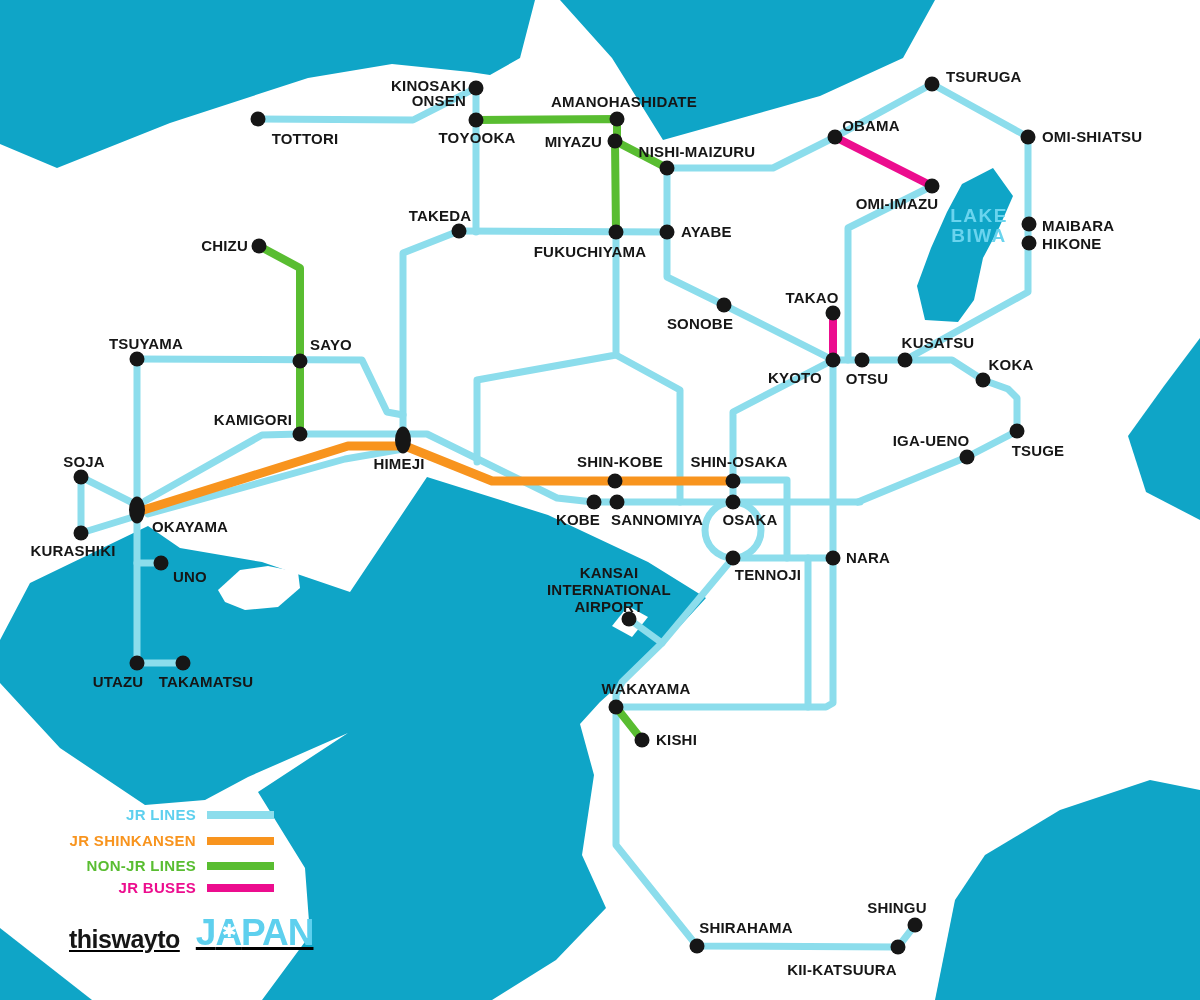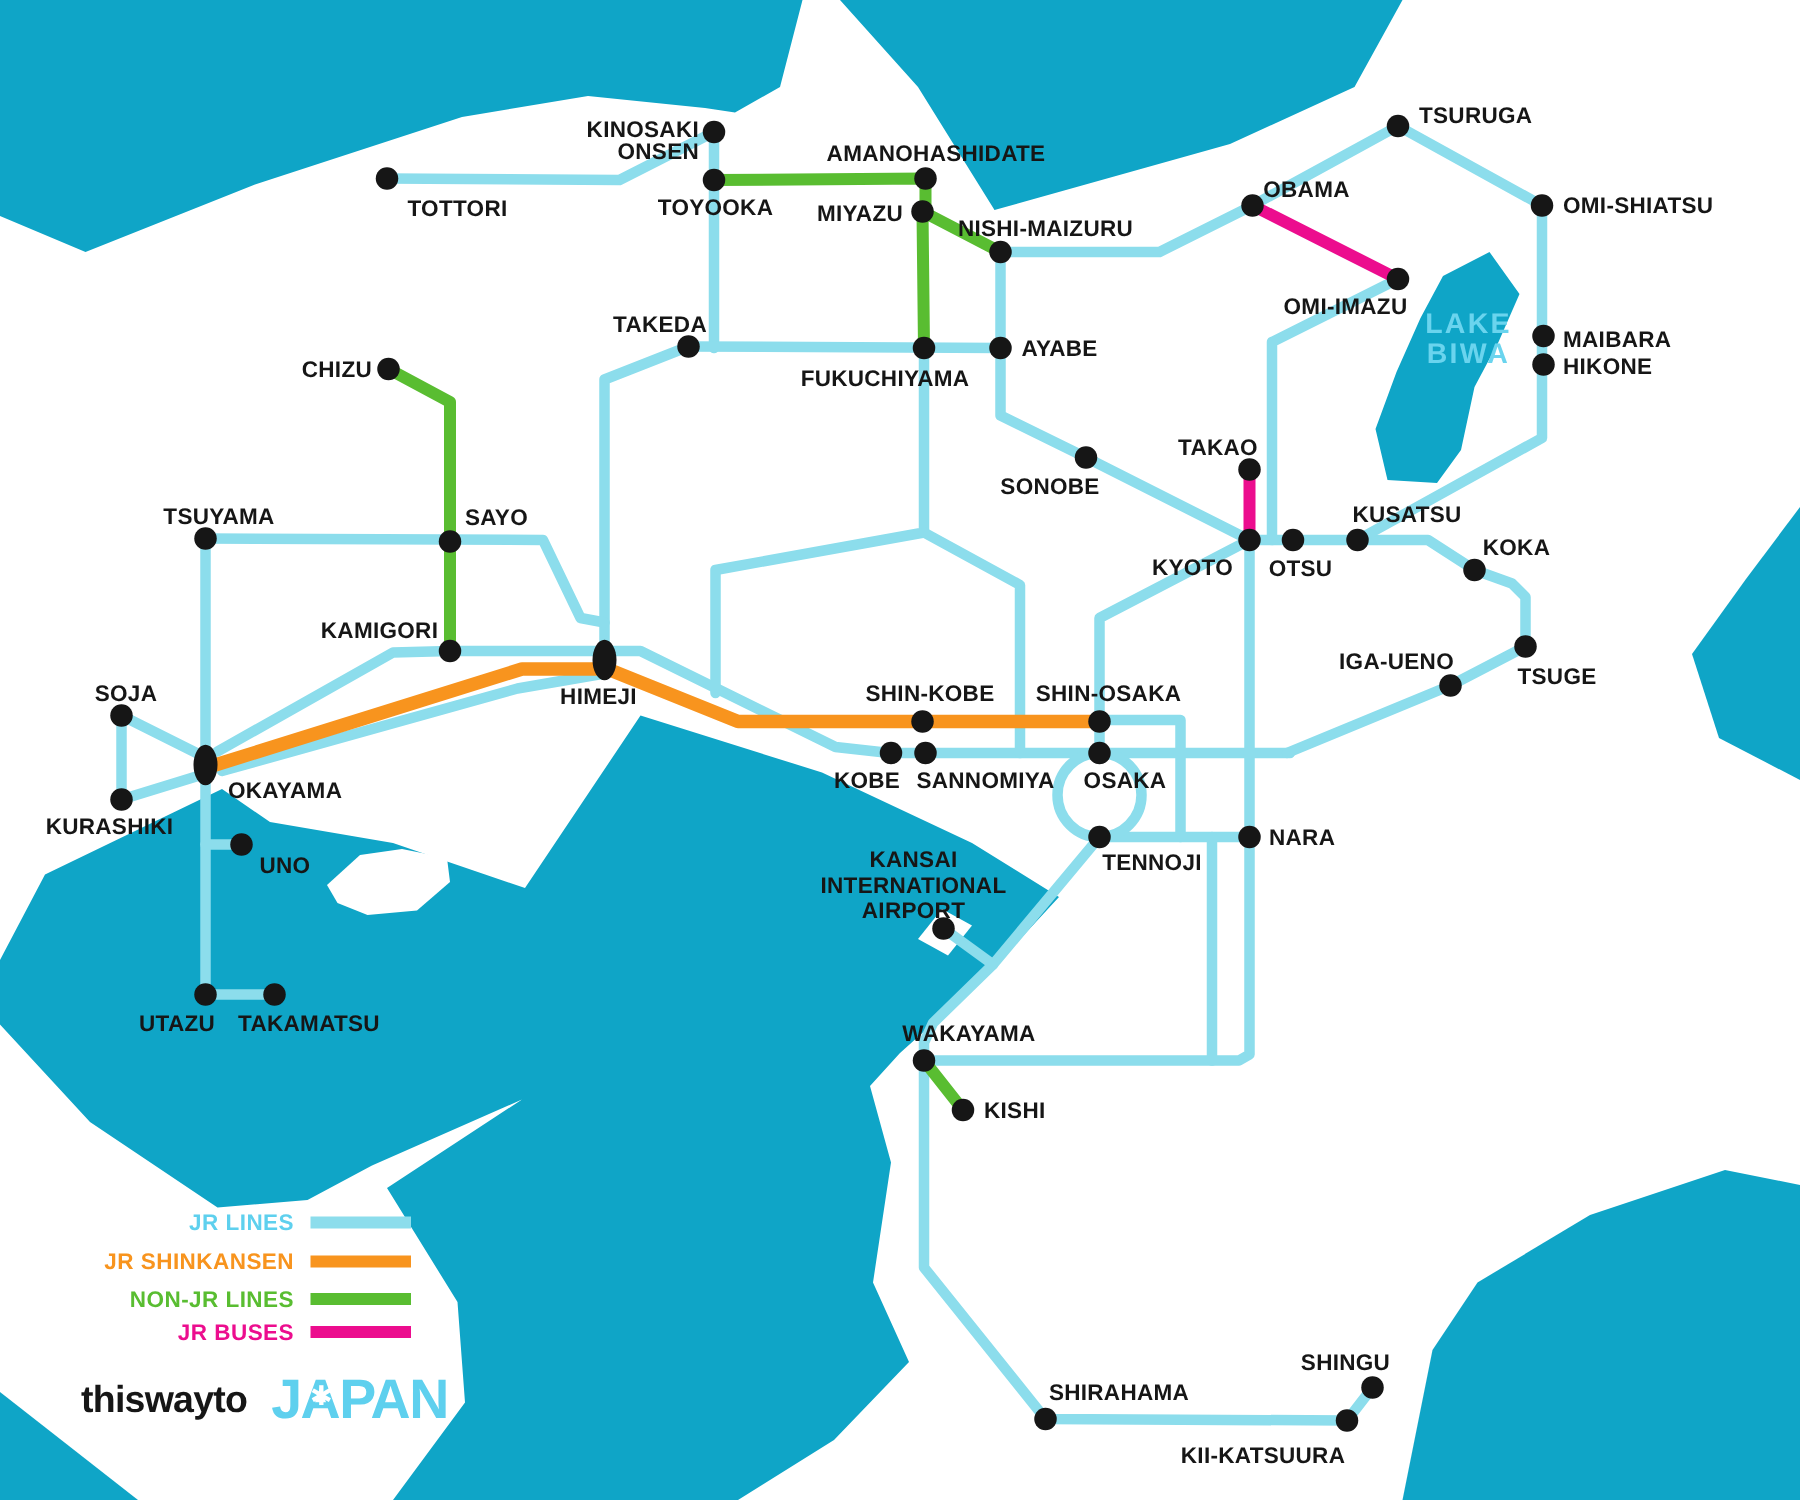--- a/index.html
+++ b/index.html
@@ -3,21 +3,21 @@
 <meta charset="utf-8">
 <style>
   html,body{margin:0;padding:0;background:#fff;}
   #stage{position:relative;width:1200px;height:1000px;overflow:hidden;background:#fff;
          font-family:"Liberation Sans","DejaVu Sans",sans-serif;}
   #map{position:absolute;left:0;top:0;}
   #map text{font-family:"Liberation Sans","DejaVu Sans",sans-serif;font-weight:bold;}
   .station-label{font-size:15px;letter-spacing:.2px;fill:#161616;}
   .lake-label{font-size:19px;letter-spacing:1.5px;}
   .legend-label{font-size:15px;letter-spacing:.3px;}
-  #logo{position:absolute;left:54px;top:912px;display:flex;align-items:center;}
+  #logo{position:absolute;left:69px;top:912px;display:flex;align-items:flex-end;text-decoration:underline;}
   #logo .prefix{color:#161616;font-weight:bold;font-size:25px;letter-spacing:-.5px;}
   #logo .brand{font-weight:bold;font-size:37px;letter-spacing:-1px;margin-left:16px;}
   #logo .a-wrap{position:relative;}
   #logo .ast{position:absolute;left:54%;top:47%;transform:translate(-50%,-50%);
              font-size:18px;color:#fff;letter-spacing:0;}
 </style>
 </head>
 <body>
 
 <div id="stage">

